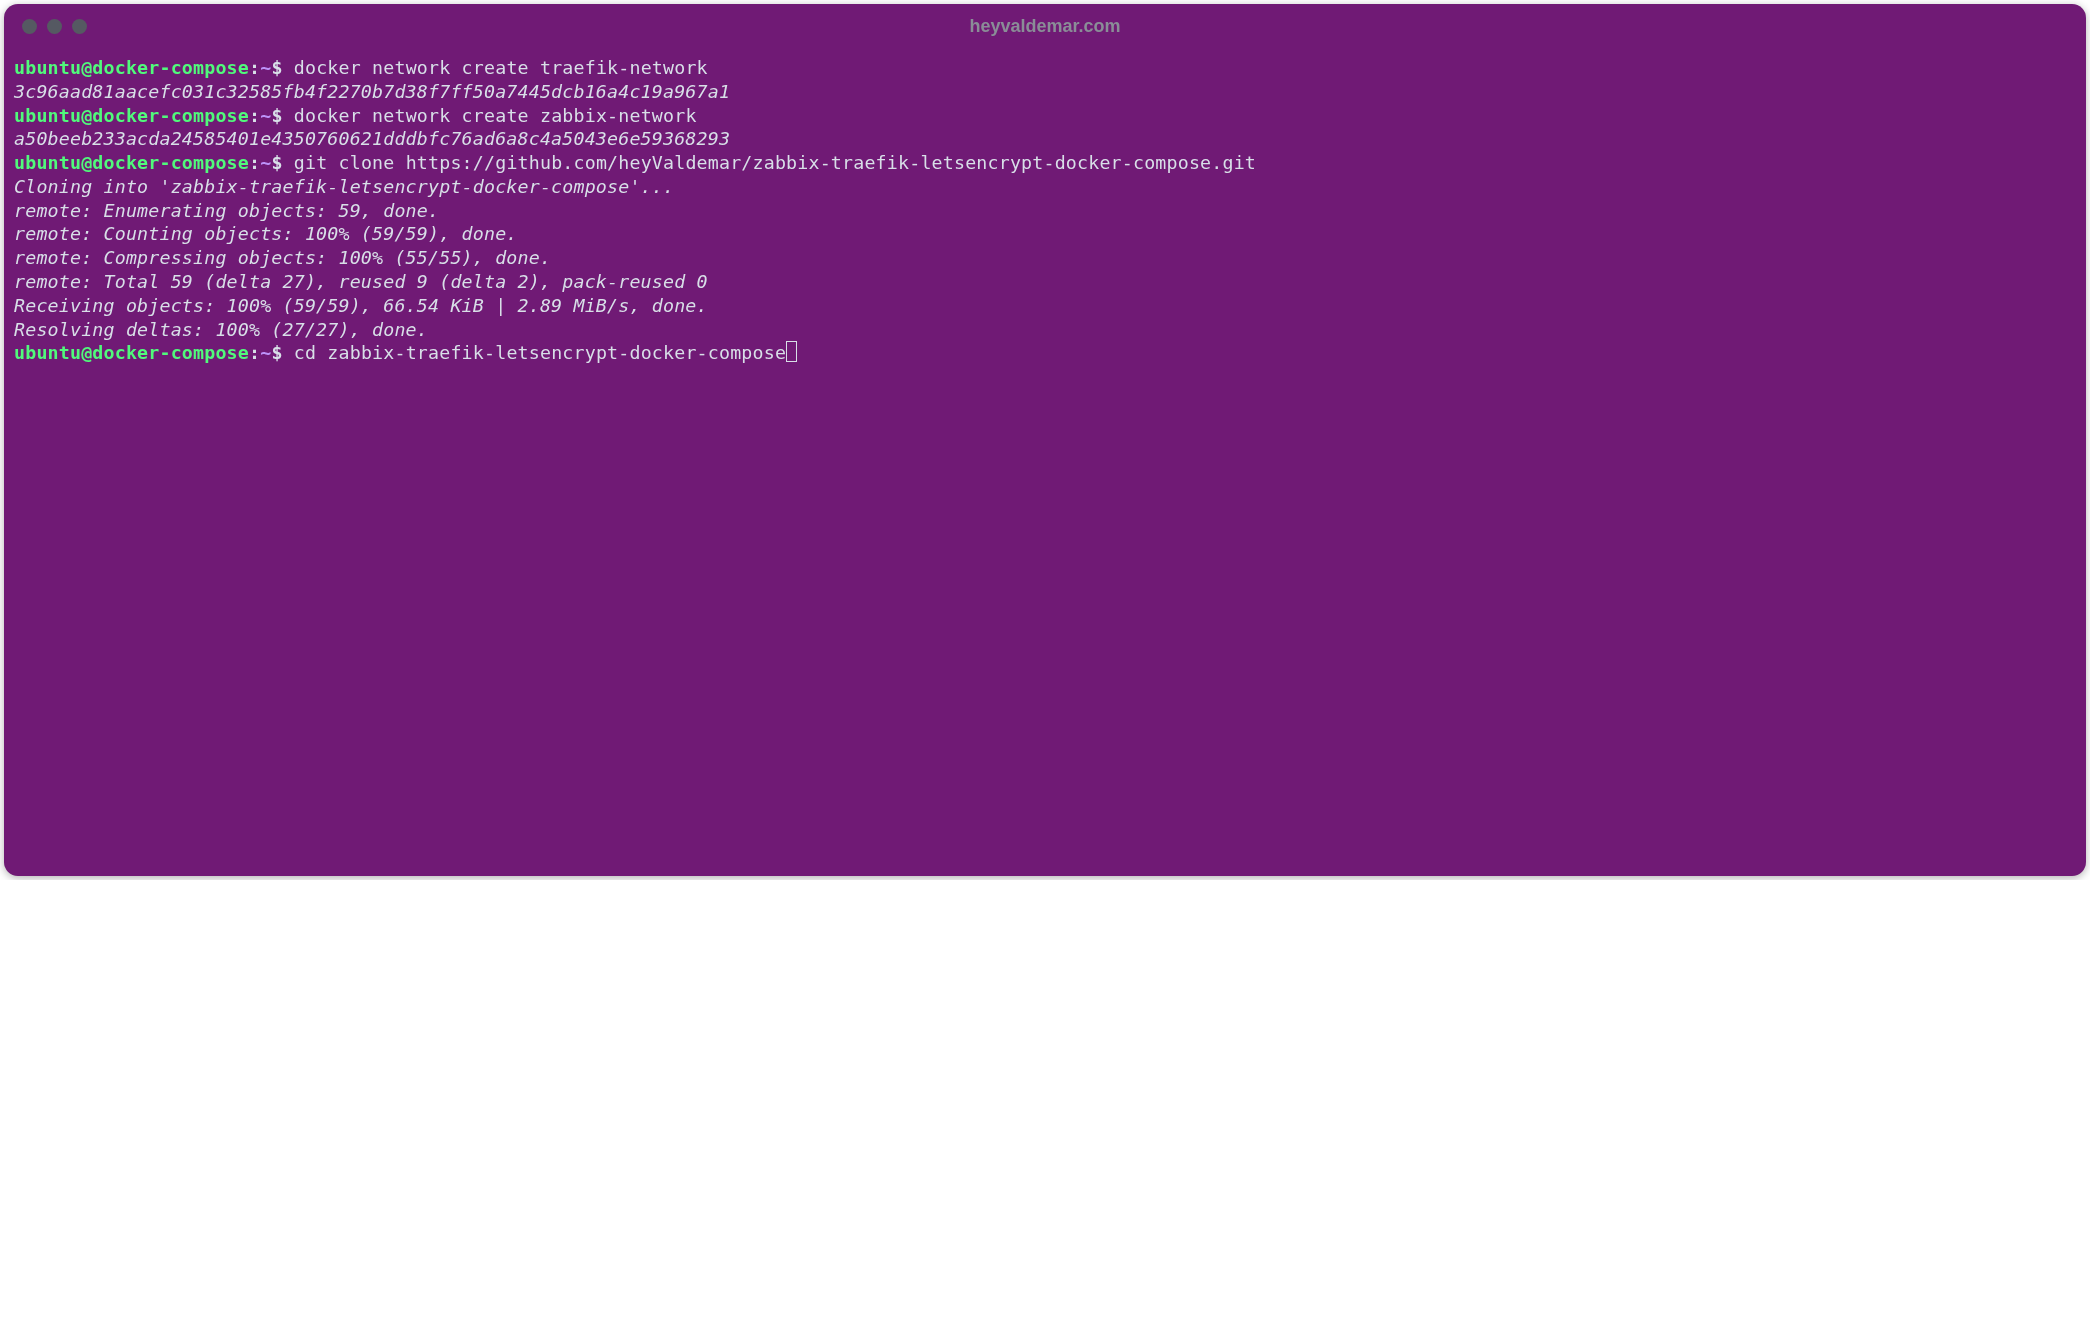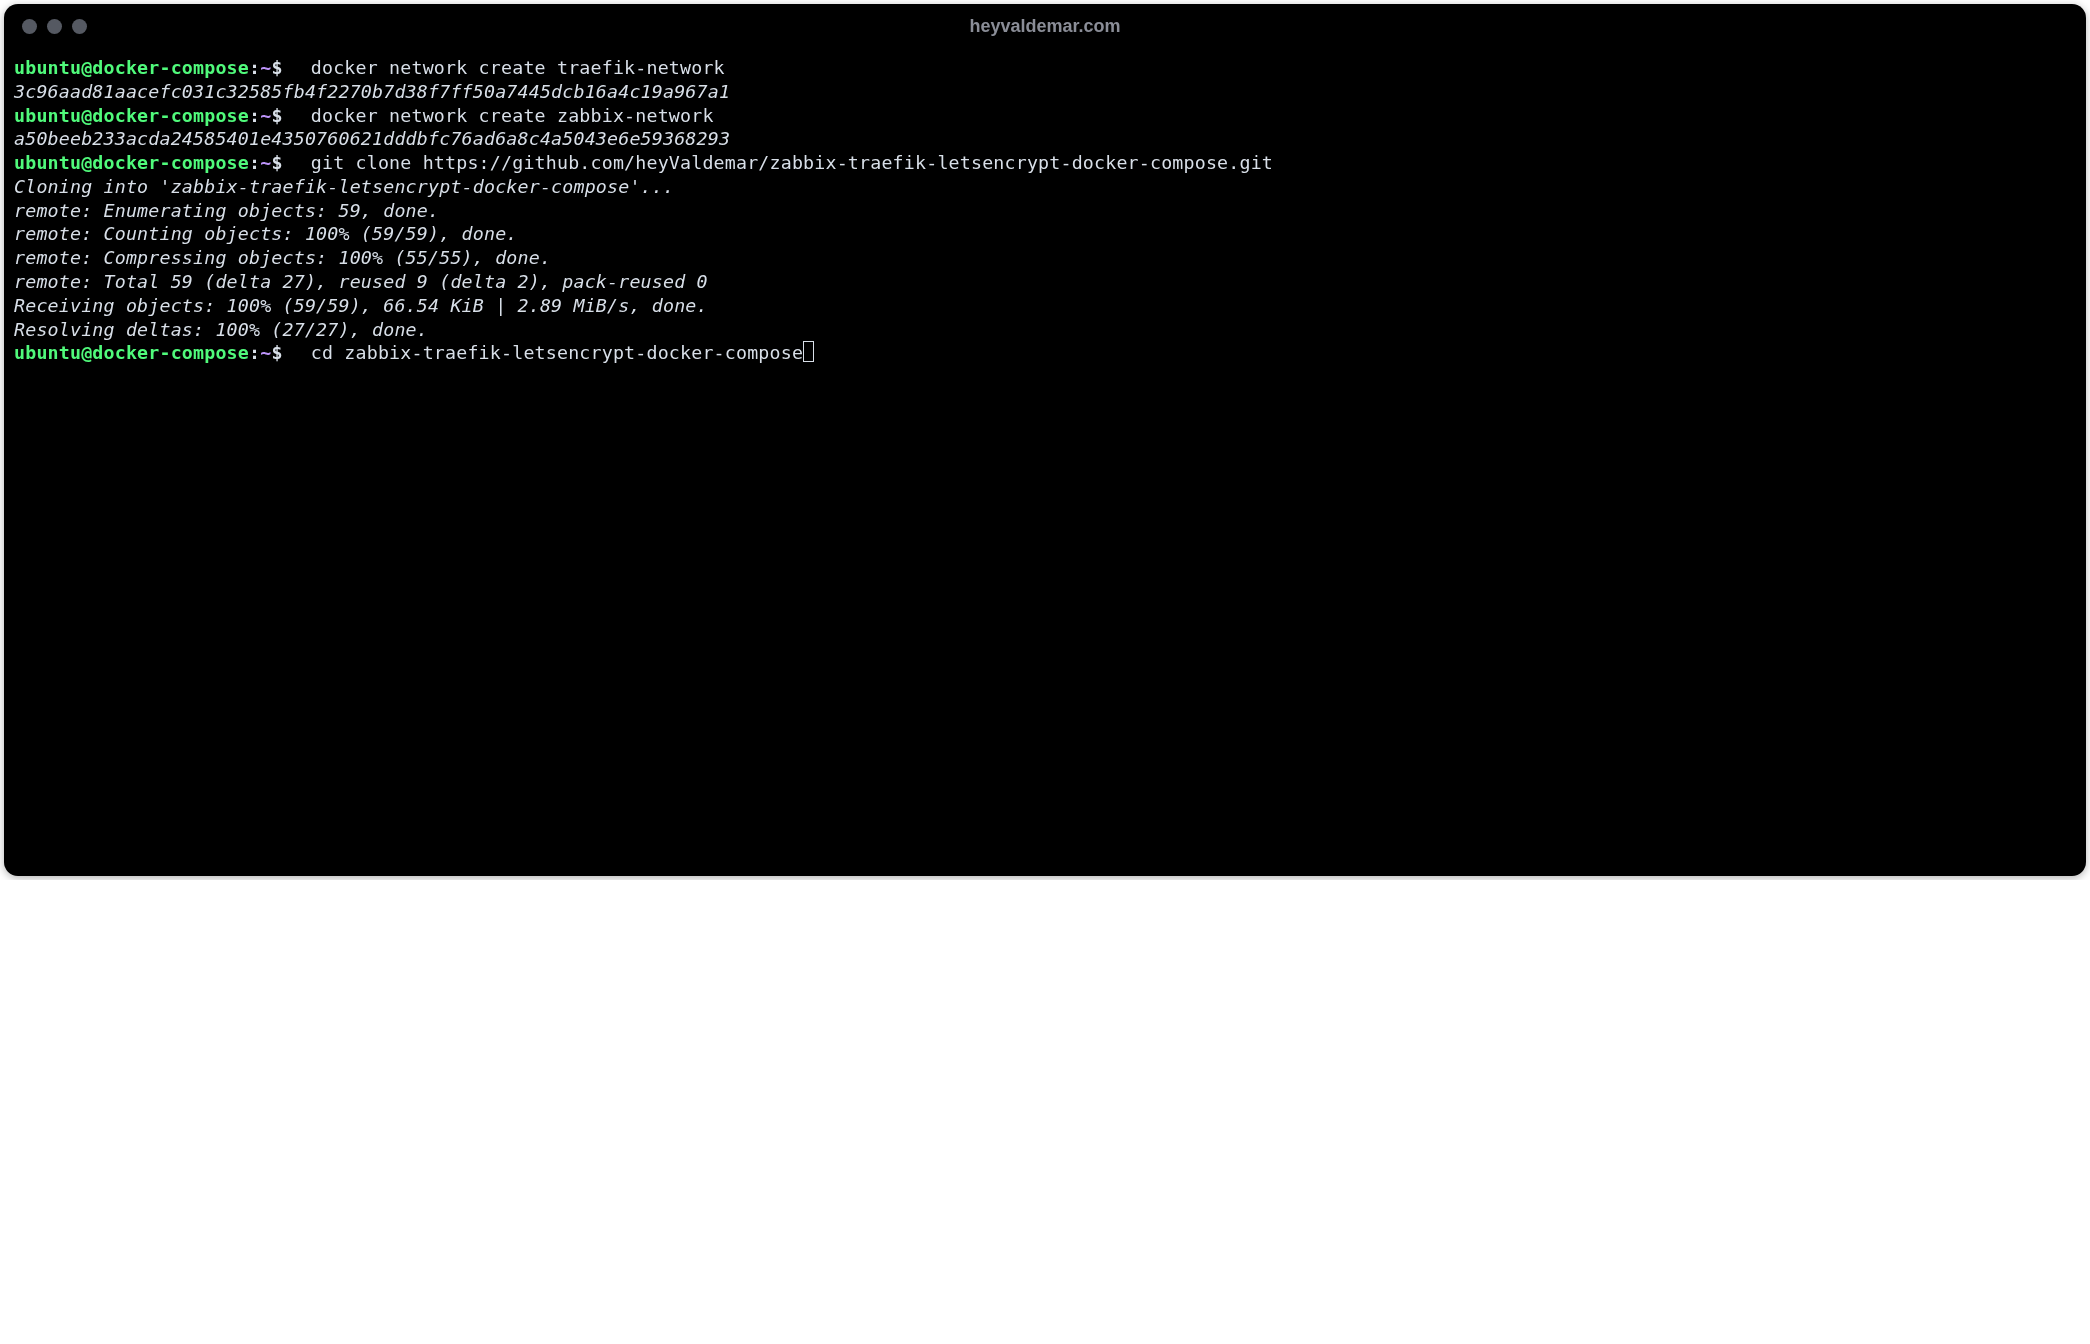--- a/index.html
+++ b/index.html
@@ -4,21 +4,21 @@
   <style>
     * { margin: 0; padding: 0; box-sizing: border-box; }
     body {
       background: #ffffff;
       padding: 4px;
       font-family: "SF Mono", "Menlo", "Monaco", "Consolas", monospace;
     }
     .window {
       width: 100%;
       height: 872px;
-      background: #000000;
+      background: #701a75;
       border-radius: 14px;
       overflow: hidden;
       display: flex;
       flex-direction: column;
       box-shadow: 0 2px 8px rgba(0,0,0,0.3);
     }
     .titlebar {
       height: 44px;
       display: flex;
       align-items: center;
@@ -54,21 +54,21 @@
       line-height: 1.3;
       overflow: hidden;
       white-space: pre;
       font-weight: 500;
       letter-spacing: 0.01em;
     }
     .prompt-user { color: #50fa7b; font-weight: 700; }
     .prompt-colon { color: #d8dfe8; font-weight: 700; }
     .prompt-tilde { color: #bd93f9; font-weight: 700; }
     .prompt-dollar { color: #d8dfe8; font-weight: 700; }
-    .cmd { color: #d8dfe8; margin-left: 17px; }
+    .cmd { color: #d8dfe8; }
     .out { color: #d8dfe8; font-style: italic; }
     .line { display: block; }
     .cursor {
       display: inline-block;
       width: 11px;
       height: 21px;
       border: 1.5px solid #d8dfe8;
       vertical-align: text-bottom;
       margin-bottom: 1px;
     }

